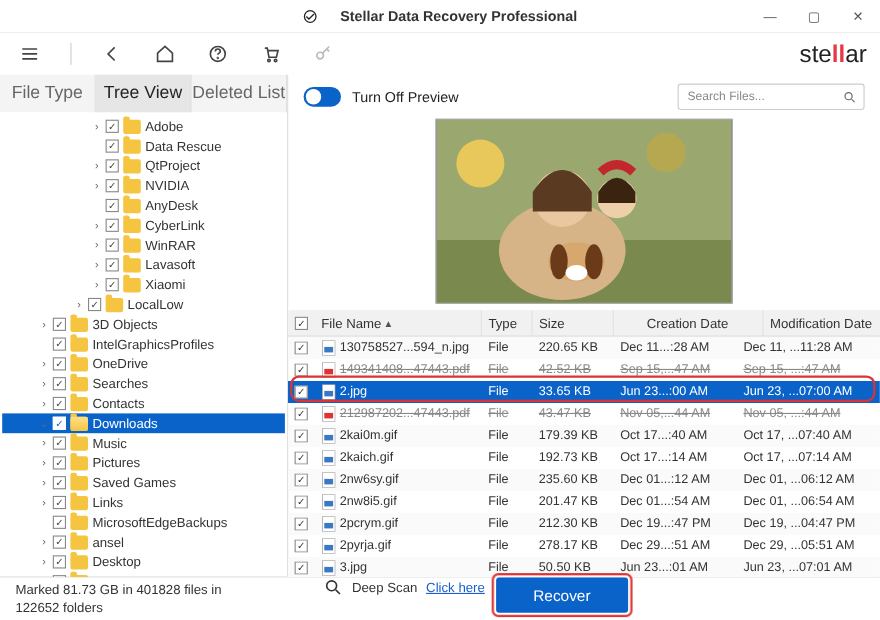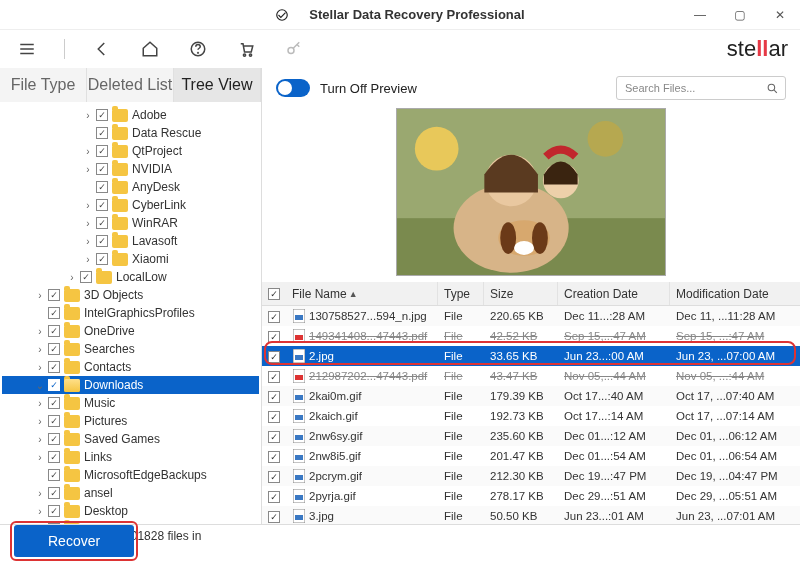--- a/index.html
+++ b/index.html
@@ -40,21 +40,21 @@
   .search { width:170px; height:24px; border:1px solid #ccc; border-radius:3px; display:flex; align-items:center; padding:0 24px 0 8px; position:relative; color:#888; font-size:11px; }
   .search svg { position:absolute; right:6px; width:13px; height:13px; color:#666; }
   .preview-img { margin:0 auto 6px auto; width:270px; height:168px; background:#777; border:1px solid #aaa; position:relative; overflow:hidden; }
   .preview-img .scene { position:absolute; inset:0; }
   .file-list-head { display:flex; align-items:center; background:#f1f1f1; border-bottom:1px solid #ddd; height:24px; font-size:12px; }
   .fh { padding:0 6px; border-right:1px solid #e2e2e2; display:flex; align-items:center; height:100%; gap:2px;}
   .fh.cb{ width:24px; justify-content:center; border-right:none;}
   .fh.name{ width:152px; }
   .fh.type{ width:46px; }
   .fh.size{ width:74px; }
-  .fh.cd{ width:112px; }
+  .fh.cd{ width:112px;margin-left:24px; }
   .fh.md{ flex:1; border-right:none;}
   .file-list { flex:1; overflow:auto; position:relative; }
   .frow { display:flex; align-items:center; height:20px; font-size:11.5px; }
   .frow:nth-child(even){ background:#fafafa; }
   .frow.sel { background:#0a63c9; color:#fff; }
   .frow.struck { text-decoration: line-through; color:#888; }
   .fc { padding:0 6px; overflow:hidden; white-space:nowrap; text-overflow:ellipsis; }
   .fc.cb{ width:24px; text-align:center; }
   .fc.name{ width:152px; display:flex; align-items:center; gap:3px;}
   .fc.type{ width:46px; }
@@ -133,22 +133,22 @@
   <div class="brand">
     <span>ste</span><span class="ll">ll</span><span>ar</span>
   </div>
 </div>
 
 <div class="content">
 
   <div class="left-col">
     <div class="tabs">
       <div class="tab">File Type</div>
+      <div class="tab active">Tree View</div>
       <div class="tab">Deleted List</div>
-      <div class="tab active">Tree View</div>
     </div>
     <div class="tree-wrap" id="tree">
         <div class="tnode" style="padding-left: 80px;">
           <span class="exp">›</span>
           <span class="cb">✓</span>
           <span class="fld"></span>
           <span class="lbl">Adobe</span>
         </div>
         <div class="tnode" style="padding-left: 80px;">
           <span class="exp"></span>
@@ -516,17 +516,25 @@
           <div class="fc size">50.50 KB</div>
           <div class="fc cd">Jun 23...:01 AM</div>
           <div class="fc md">Jun 23, ...07:01 AM</div>
         </div>
       </div>
   </div>
 </div>
 
 <div class="bottom-bar">
   <div class="marked-txt">Marked 81.73 GB in 401828 files in 122652 folders</div>
+  <div class="deepscan">
+    <svg width="18" height="18" viewBox="0 0 24 24" stroke="#333" stroke-width="2" fill="none">
+        <circle cx="10" cy="10" r="6"></circle>
+        <path d="M20 20l-5-5"></path>
+      </svg>
+    <span>Deep Scan</span>
+    <a>Click here</a>
+  </div>
   <div class="recover-wrap">
     <button class="recover-btn">Recover</button>
     <div class="hl"></div>
   </div>
 </div>
 
 </body></html>

